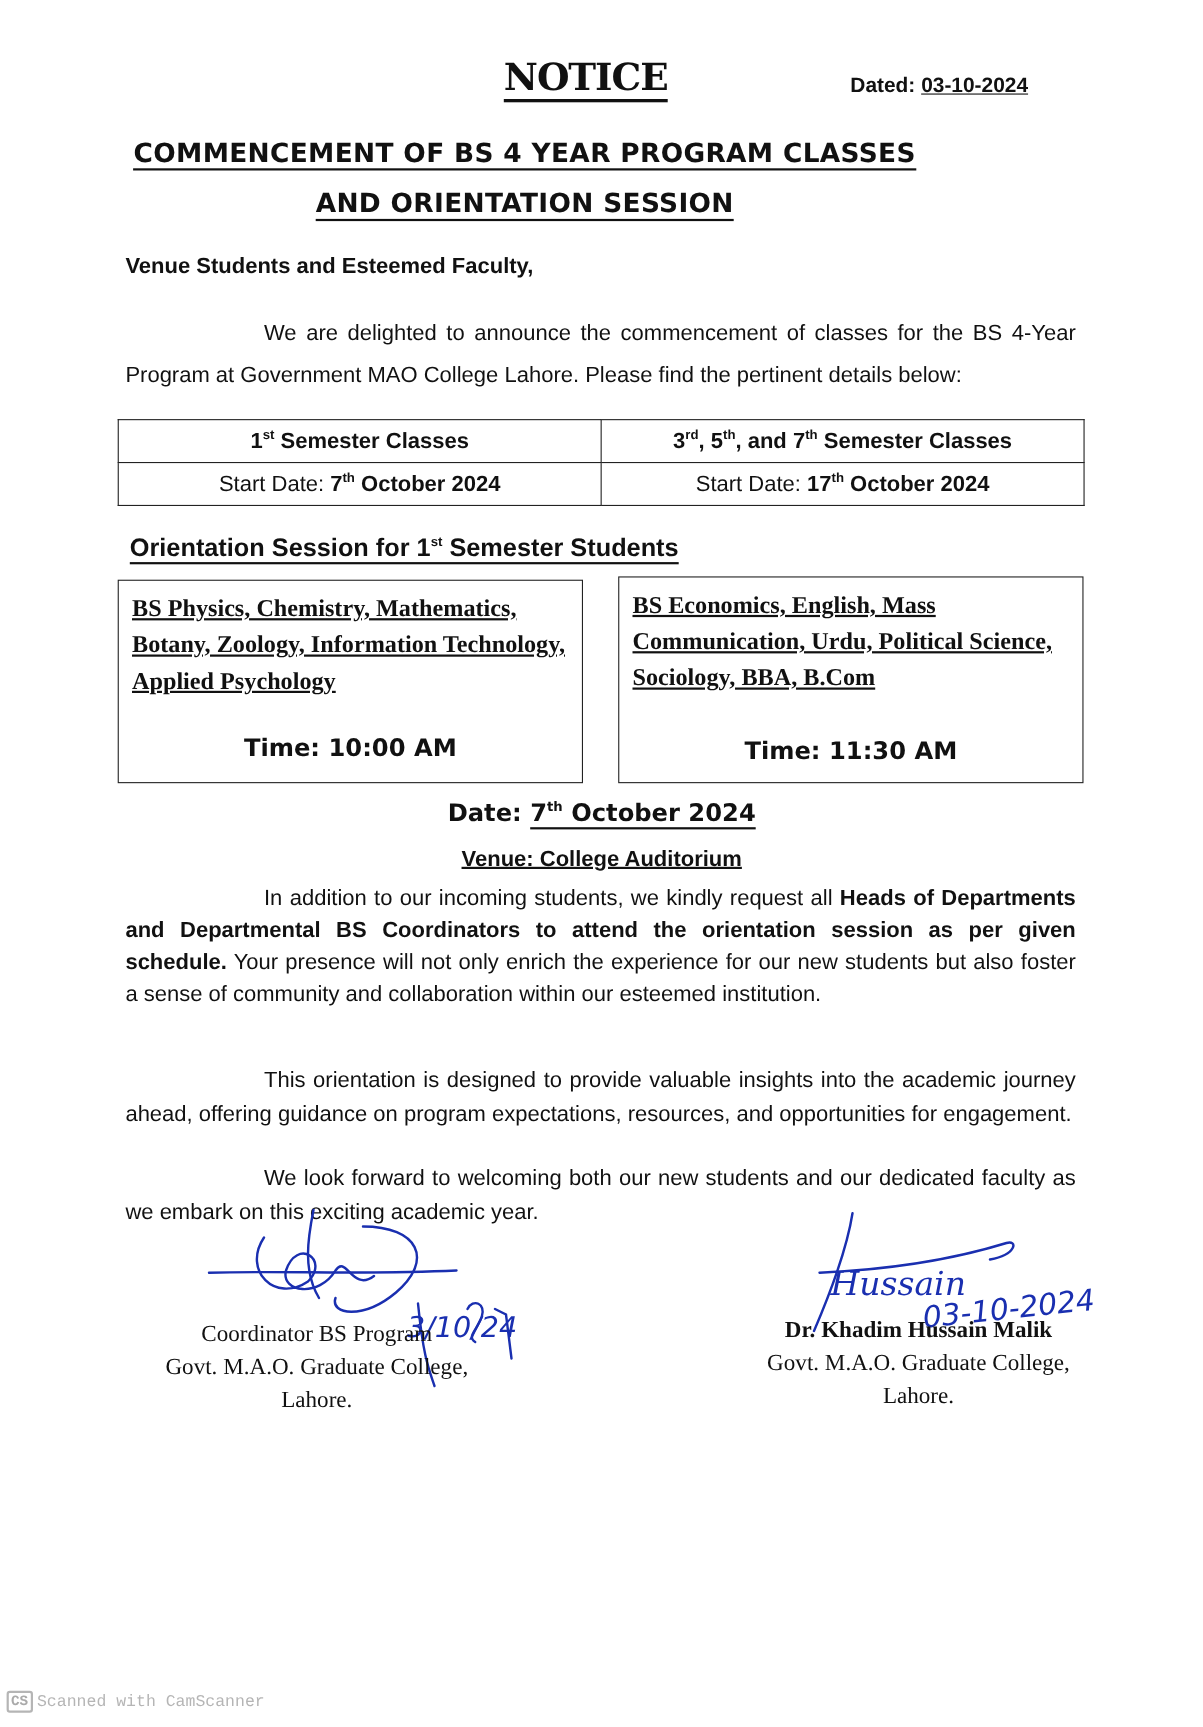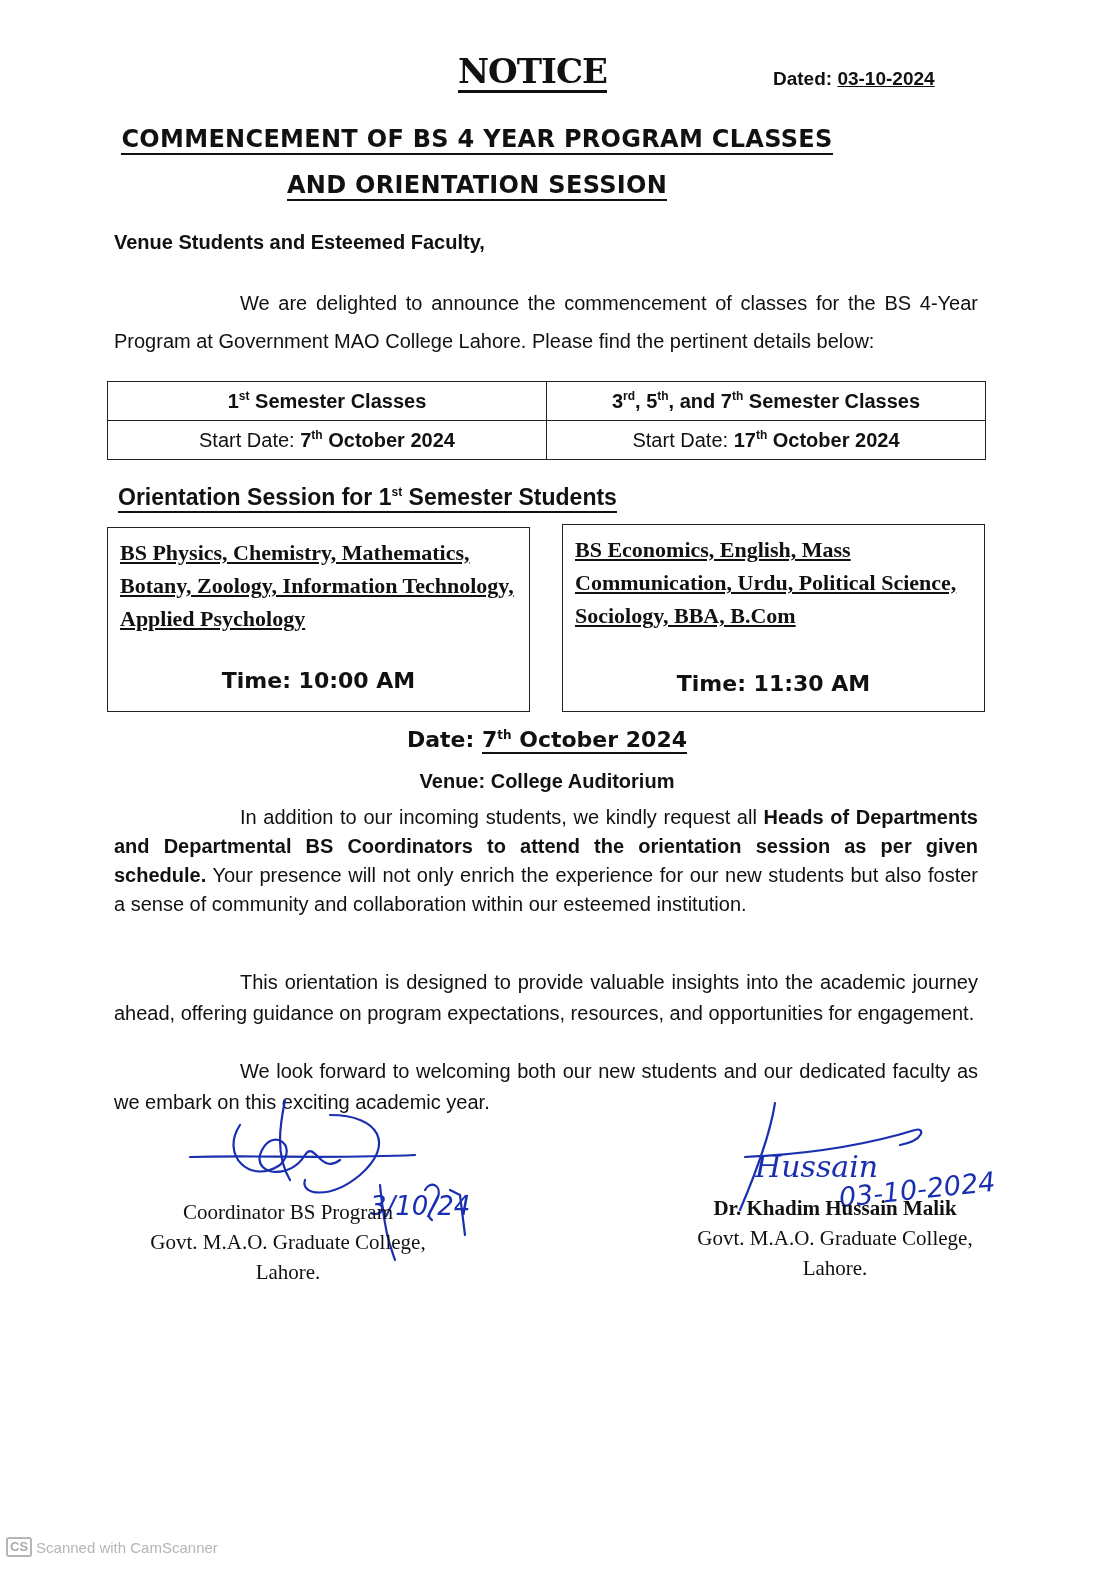--- a/index.html
+++ b/index.html
@@ -48,33 +48,33 @@
     position: absolute; left: 0; width: 100%; text-align: center; font-family: "DejaVu Sans", sans-serif;
     font-weight: bold; font-size: 22px;
   }
   .box1 .time { top: 140px; }
   .box2 .time { top: 146px; }
   .date-line {
     left: 0; width: 1094px; text-align: center; top: 727px; font-weight: bold; font-size: 22px;
     font-family: "DejaVu Sans", sans-serif;
   }
   .date-line .u { border-bottom: 2px solid #111; }
-  .venue { left: 0; width: 1094px; text-align: center; top: 770px; font-weight: bold; font-size: 20px; }
+  .venue { left: 0; width: 1094px; text-align: center; top: 770px; font-weight: bold; font-size: 20px; text-decoration: underline; }
   .p2 { top: 803px; line-height: 29px; }
   .p3 { top: 967px; line-height: 31px; }
   .p4 { top: 1056px; line-height: 31px; }
   .sig-block {
     position: absolute; text-align: center; font-family: "Liberation Serif", serif; font-size: 21px; line-height: 30px;
   }
   .sig-left { left: 110px; width: 356px; top: 1197px; }
   .sig-right { left: 660px; width: 350px; top: 1193px; }
   .sig-block .name { font-weight: bold; }
   .signature { position: absolute; }
   .scanner {
-    left: 6px; top: 1537px; font-size: 15px; color: #b5b5b5; display: flex; align-items: center; gap: 4px;
+    left: 6px; top: 1537px; font-size: 15px; color: #b5b5b5; display: flex; align-items: center; gap: 4px; font-family: Liberation Mono, monospace;
   }
   .cs-icon {
     display: inline-block; border: 2px solid #b5b5b5; border-radius: 3px; font-weight: bold;
     font-size: 13px; padding: 0 2px; line-height: 16px; color: #aaa;
   }
 </style>
 </head>
 <body>
 
 <div class="abs notice-title">NOTICE</div>

